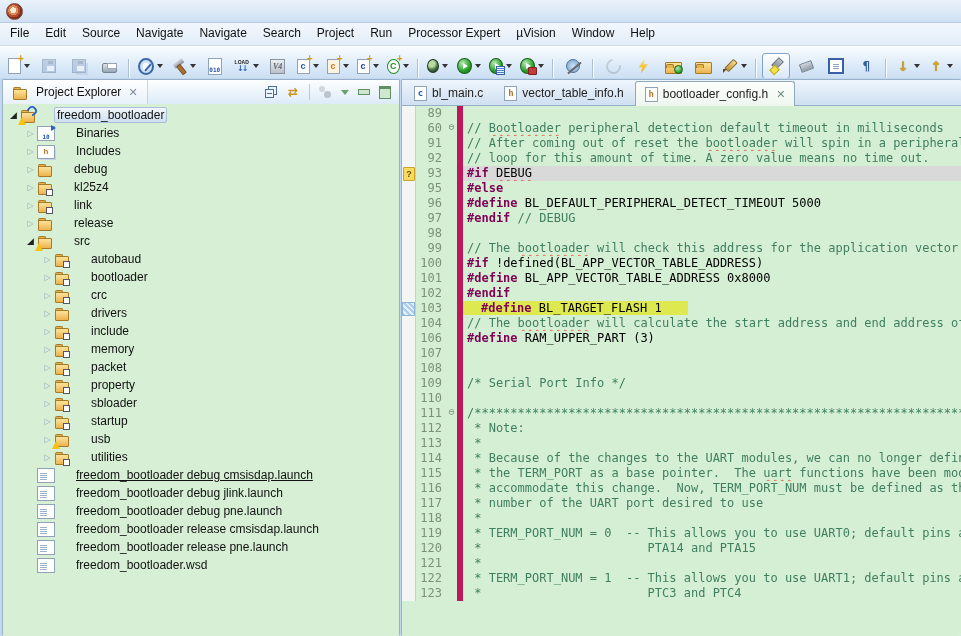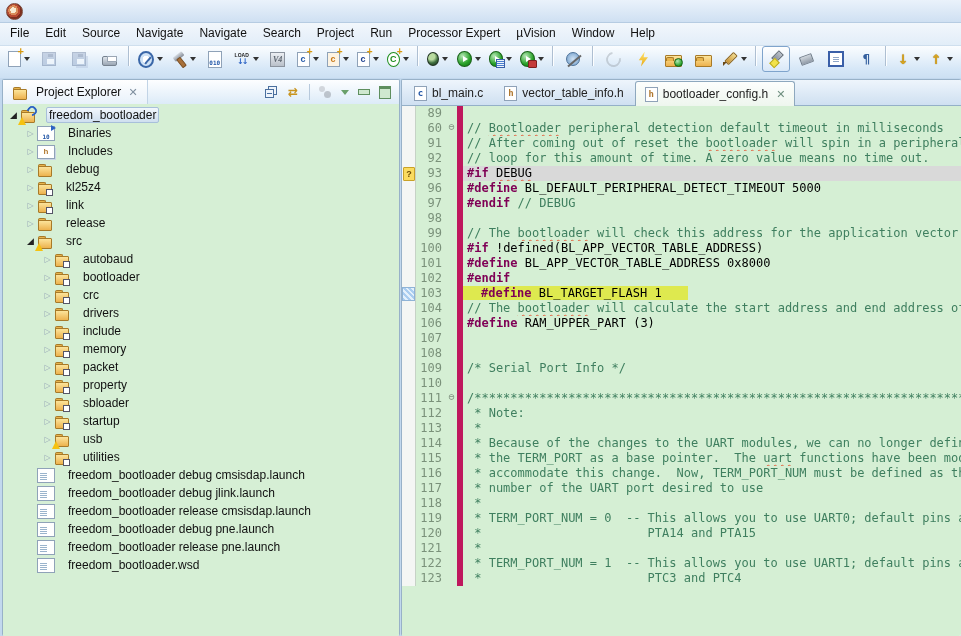--- a/index.html
+++ b/index.html
@@ -11,21 +11,21 @@
     background:linear-gradient(#eaf2fb,#cfe0f2);border-bottom:1px solid #b6cce2}
   .kds-logo{width:15px;height:15px;border-radius:50%;flex:0 0 15px;
     background:radial-gradient(circle at 42% 42%,#f7ead0 0 3px,#d88c5a 3px 5px,#b84a30 5px 7px,#7d2e1e 7px);
     border:1px solid #7a4a3a}
   .wtitle{white-space:nowrap;overflow:hidden;color:#1a1a1a}
   
   .menubar{height:22px;display:flex;padding:0 2px;
     background:linear-gradient(#f2f7fc,#e2edf8);border-bottom:1px solid #cfdfee}
   .menu-item{padding:3px 8px;cursor:default}
   
-  .toolbar{height:33px;display:flex;align-items:flex-start;padding:0 4px;
+  .toolbar{height:33px;display:flex;align-items:flex-end;padding:0 4px;
     background:linear-gradient(#fbfdff,#d6e7f7 70%,#cbdff2);border-bottom:1px solid #a9c1d9}
   .tbtn{display:inline-flex;align-items:center;justify-content:center;height:24px;min-width:22px;
     padding:0 2px;margin:0 1px;border:1px solid transparent;border-radius:3px}
   .tbtn.off{opacity:.42}
   .tbtn.on{background:linear-gradient(#ffffff,#d9e8f8);border-color:#7fa4cc}
   .tsep{width:0;height:20px;border-left:1px solid #aebfd2;border-right:1px solid #fdfeff;margin:0 4px}
   .dd{width:0;height:0;border-left:3px solid transparent;border-right:3px solid transparent;
     border-top:4px solid #333;margin-left:3px}
   .ticn{position:relative;width:17px;height:17px;display:inline-flex;align-items:center;
     justify-content:center;font-family:"Liberation Sans",sans-serif}
@@ -136,21 +136,21 @@
     border-left:5px solid #2b62c4;border-top:3px solid transparent;border-bottom:3px solid transparent}
   .ico-inc{background:#fff;border:1px solid #8fa2b8;width:11px;height:12px;margin-top:1px;
     box-shadow:2px 2px 0 -1px #c8d4e4;font:bold 8px "Liberation Sans";color:#b07830;
     display:flex;align-items:center;justify-content:center}
   .ico-file{background:#fff;border:1px solid #8fa2b8;width:11px;height:13px;margin-top:1px}
   .ico-file::after{content:"";position:absolute;left:2px;top:3px;width:7px;height:8px;
     background:repeating-linear-gradient(#fff 0 1px,#9ab4cc 1px 2px)}
   .ov-link{position:absolute;right:0;bottom:-1px;width:5px;height:5px;background:#fff;border:1px solid #556;z-index:2}
   .ov-warn{position:absolute;left:-2px;bottom:-2px;z-index:2;width:0;height:0;
     border-left:4px solid transparent;border-right:4px solid transparent;border-bottom:8px solid #f5c211}
-  .tlabel{margin-left:6px;padding:1px 3px}
+  .tlabel{margin-left:14px;padding:1px 3px}
   .tlabel.sel{background:linear-gradient(#f2f7fc,#cfdfef);border:1px solid #a8c0da;border-radius:2px;padding:0 2px}
   
   .tabstrip{height:25px;display:flex;align-items:flex-end;background:linear-gradient(#eef5fc,#cfe0f1);
     border-bottom:1px solid #94b0c8;padding-left:2px}
   .etab{display:flex;align-items:center;gap:5px;height:24px;padding:0 9px;margin-right:1px;
     border:1px solid transparent;border-bottom:none;border-radius:3px 3px 0 0;color:#222;white-space:nowrap}
   .etab.active{background:linear-gradient(#fdfefd,#eef6ee);border-color:#8ea8be;position:relative;top:1px}
   .f-ico{width:11px;height:13px;background:#fff;border:1px solid #8fa2b8;flex:0 0 11px;
     display:flex;align-items:center;justify-content:center;font:bold 9px "DejaVu Sans Mono",monospace}
   .f-c{color:#2458a8}.f-h{color:#b07830}
@@ -447,39 +447,39 @@
           </span>
           <span class="tlabel">usb</span>
         </div>
         <div class="trow" style="padding-left: 38px;">
           <span class="arr">▷</span>
           <span class="t-ico ico-folder">
             <span class="ov-link"></span>
           </span>
           <span class="tlabel">utilities</span>
         </div>
-        <div class="trow" style="padding-left: 21px;">
+        <div class="trow" style="padding-left: 21px; text-decoration: underline;">
           <span class="arr"></span>
           <span class="t-ico ico-file"></span>
           <span class="tlabel">freedom_bootloader debug cmsisdap.launch</span>
         </div>
         <div class="trow" style="padding-left: 21px;">
           <span class="arr"></span>
           <span class="t-ico ico-file"></span>
           <span class="tlabel">freedom_bootloader debug jlink.launch</span>
         </div>
         <div class="trow" style="padding-left: 21px;">
           <span class="arr"></span>
           <span class="t-ico ico-file"></span>
-          <span class="tlabel">freedom_bootloader release cmsisdap.launch</span>
+          <span class="tlabel">freedom_bootloader debug pne.launch</span>
         </div>
         <div class="trow" style="padding-left: 21px;">
           <span class="arr"></span>
           <span class="t-ico ico-file"></span>
-          <span class="tlabel">freedom_bootloader debug pne.launch</span>
+          <span class="tlabel">freedom_bootloader release cmsisdap.launch</span>
         </div>
         <div class="trow" style="padding-left: 21px;">
           <span class="arr"></span>
           <span class="t-ico ico-file"></span>
           <span class="tlabel">freedom_bootloader release pne.launch</span>
         </div>
         <div class="trow" style="padding-left: 21px;">
           <span class="arr"></span>
           <span class="t-ico ico-file"></span>
           <span class="tlabel">freedom_bootloader.wsd</span>
@@ -502,20 +502,21 @@
           <span>bootloader_config.h</span>
           <span class="tclose">✕</span>
         </div>
       </div>
     <div class="edcontent">
         <div class="cline"><span class="mcell"></span><span class="lnum">89</span><span class="lfold"></span><span class="lcode"></span></div>
         <div class="cline"><span class="mcell"></span><span class="lnum">60</span><span class="lfold">⊖</span><span class="lcode"><span class="sc">// </span><span class="sc sq">Bootloader</span><span class="sc"> peripheral detection default timeout in milliseconds</span></span></div>
         <div class="cline"><span class="mcell"></span><span class="lnum">91</span><span class="lfold"></span><span class="lcode"><span class="sc">// After coming out of reset the </span><span class="sc sq">bootloader</span><span class="sc"> will spin in a peripheral det</span></span></div>
         <div class="cline"><span class="mcell"></span><span class="lnum">92</span><span class="lfold"></span><span class="lcode"><span class="sc">// loop for this amount of time. A zero value means no time out.</span></span></div>
         <div class="cline inactive"><span class="mcell"><span class="mq">?</span></span><span class="lnum">93</span><span class="lfold"></span><span class="lcode"><span class="sd">#if</span><span class="st"> </span><span class="st sq">DEBUG</span></span></div>
+        <div class="cline"><span class="mcell"></span><span class="lnum">95</span><span class="lfold"></span><span class="lcode"><span class="sd">#else</span></span></div>
         <div class="cline"><span class="mcell"></span><span class="lnum">96</span><span class="lfold"></span><span class="lcode"><span class="sd">#define</span><span class="st"> BL_DEFAULT_PERIPHERAL_DETECT_TIMEOUT 5000</span></span></div>
         <div class="cline"><span class="mcell"></span><span class="lnum">97</span><span class="lfold"></span><span class="lcode"><span class="sd">#endif</span><span class="st"> </span><span class="sc">// DEBUG</span></span></div>
         <div class="cline"><span class="mcell"></span><span class="lnum">98</span><span class="lfold"></span><span class="lcode"></span></div>
         <div class="cline"><span class="mcell"></span><span class="lnum">99</span><span class="lfold"></span><span class="lcode"><span class="sc">// The </span><span class="sc sq">bootloader</span><span class="sc"> will check this address for the application vector tabl</span></span></div>
         <div class="cline"><span class="mcell"></span><span class="lnum">100</span><span class="lfold"></span><span class="lcode"><span class="sd">#if</span><span class="st"> !defined(BL_APP_VECTOR_TABLE_ADDRESS)</span></span></div>
         <div class="cline"><span class="mcell"></span><span class="lnum">101</span><span class="lfold"></span><span class="lcode"><span class="sd">#define</span><span class="st"> BL_APP_VECTOR_TABLE_ADDRESS 0x8000</span></span></div>
         <div class="cline"><span class="mcell"></span><span class="lnum">102</span><span class="lfold"></span><span class="lcode"><span class="sd">#endif</span></span></div>
         <div class="cline"><span class="mcell"><span class="mo"></span></span><span class="lnum">103</span><span class="lfold"></span><span class="lcode"><span class="hl"><span class="sd">#define</span><span class="st"> BL_TARGET_FLASH 1</span></span></span></div>
         <div class="cline"><span class="mcell"></span><span class="lnum">104</span><span class="lfold"></span><span class="lcode"><span class="sc">// The </span><span class="sc sq">bootloader</span><span class="sc"> will calculate the start address and end address of RAM</span></span></div>
         <div class="cline"><span class="mcell"></span><span class="lnum">106</span><span class="lfold"></span><span class="lcode"><span class="sd">#define</span><span class="st"> RAM_UPPER_PART (3)</span></span></div>

